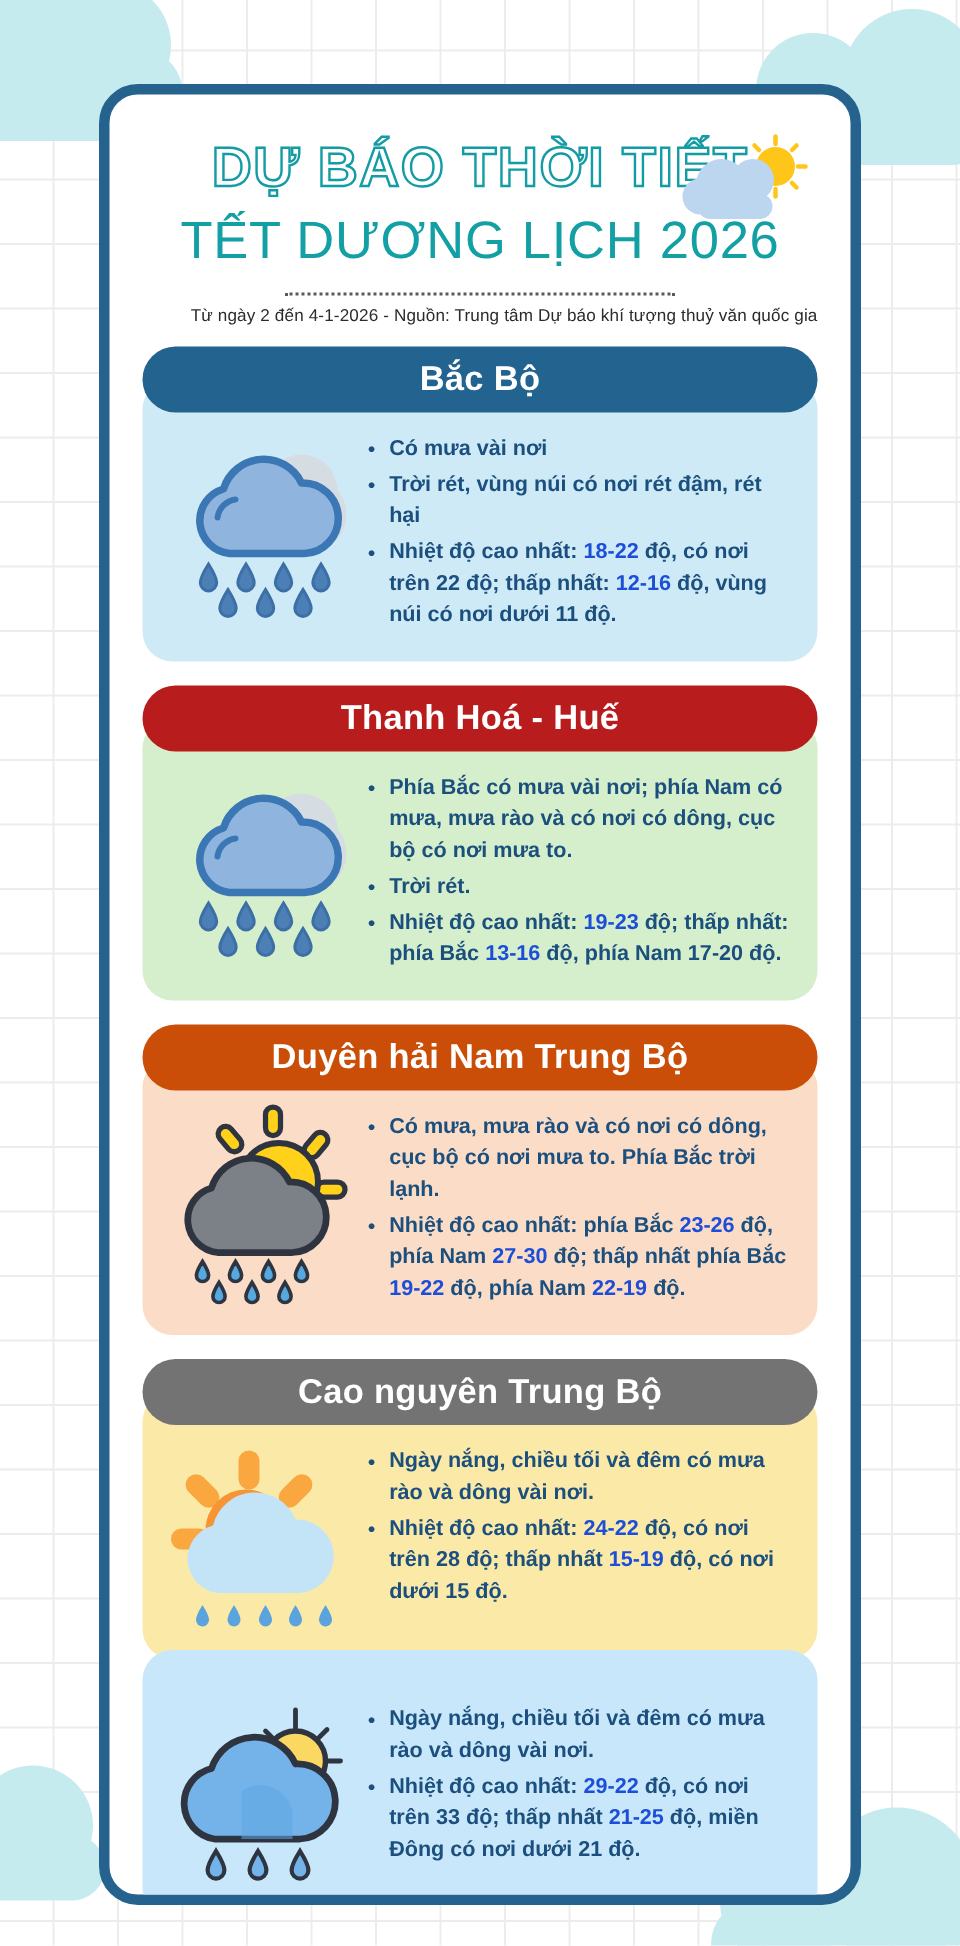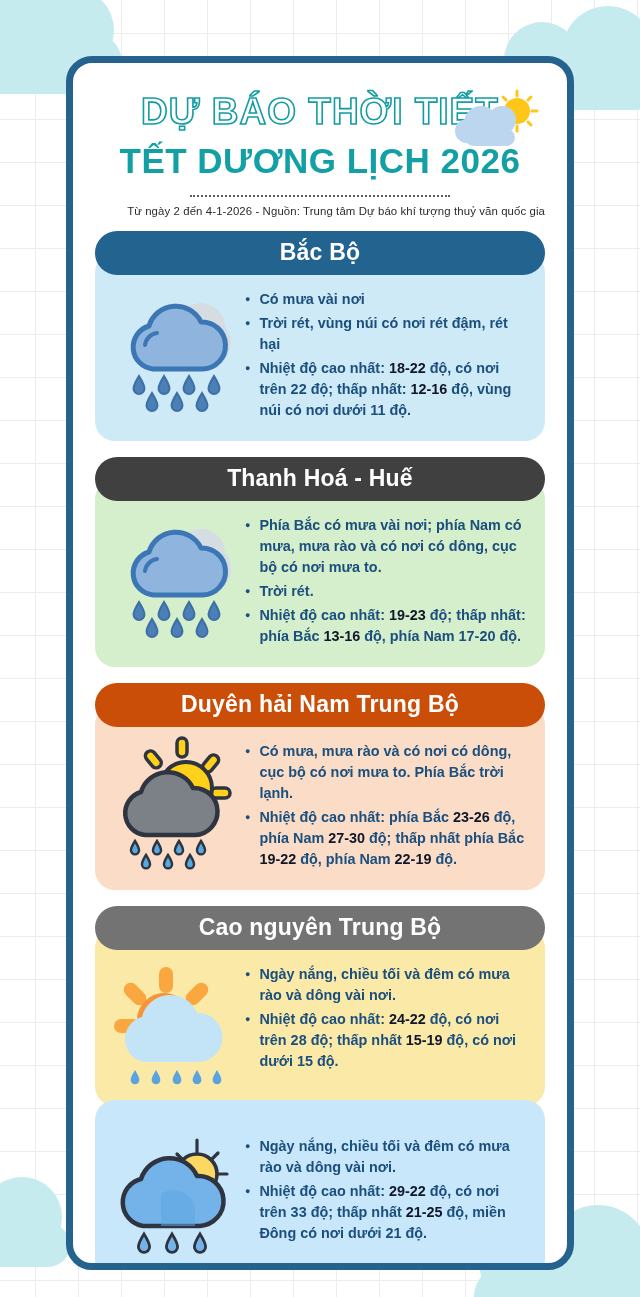--- a/index.html
+++ b/index.html
@@ -54,21 +54,21 @@
     letter-spacing: 1px;
     color: transparent;
     -webkit-text-stroke: 1.6px #149ca5;
     line-height: 1.15;
     white-space: nowrap;
   }
 
   #title-solid {
     text-align: center;
     font-size: 35px;
-    font-weight: 700;
+    font-weight: 400;
     color: #13a0a5;
     letter-spacing: .5px;
     line-height: 1.2;
     margin-top: 6px;
     white-space: nowrap;
   }
 
   #divider {
     width: 260px;
     height: 0;
@@ -132,26 +132,26 @@
     display: flex;
     gap: 9px;
     margin-bottom: 3px;
     font-size: 14.4px;
     font-weight: 700;
     line-height: 1.47;
     color: #1b4f7e;
   }
   .bullet .dot { flex: 0 0 auto; font-size: 15px; line-height: 1.4; }
   .bullet .txt { flex: 1; }
-  .hi { color: #0f172a; }
+  .hi { color: #1d4ed8; }
 
   
   .s-blue   .section-head { background: #22638f; }
   .s-blue   .section-body { background: #cfeaf7; }
-  .s-green  .section-head { background: #404040; }
+  .s-green  .section-head { background: #b91c1c; }
   .s-green  .section-body { background: #d5eecb; }
   .s-orange .section-head { background: #ca4e07; }
   .s-orange .section-body { background: #fbdcc6; }
   .s-gold   .section-head { background: #737373; }
   .s-gold   .section-body { background: #fbe9a8; }
   .s-cyan   .section-head { background: #1185d4; }
   .s-cyan   .section-body { background: #c9e7fa; }
 
   svg { display: block; overflow: visible; }
 </style>

